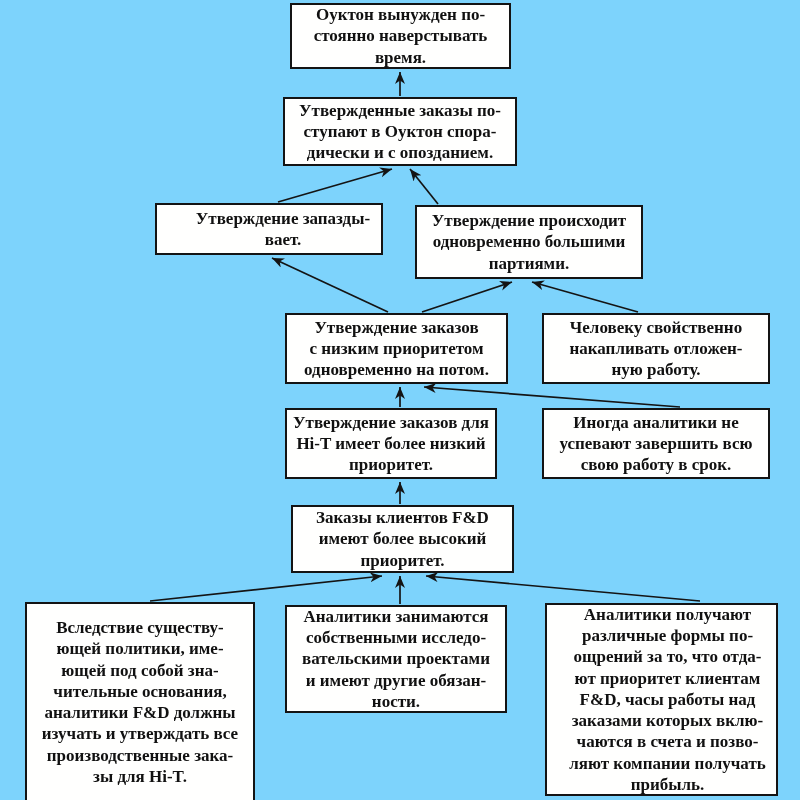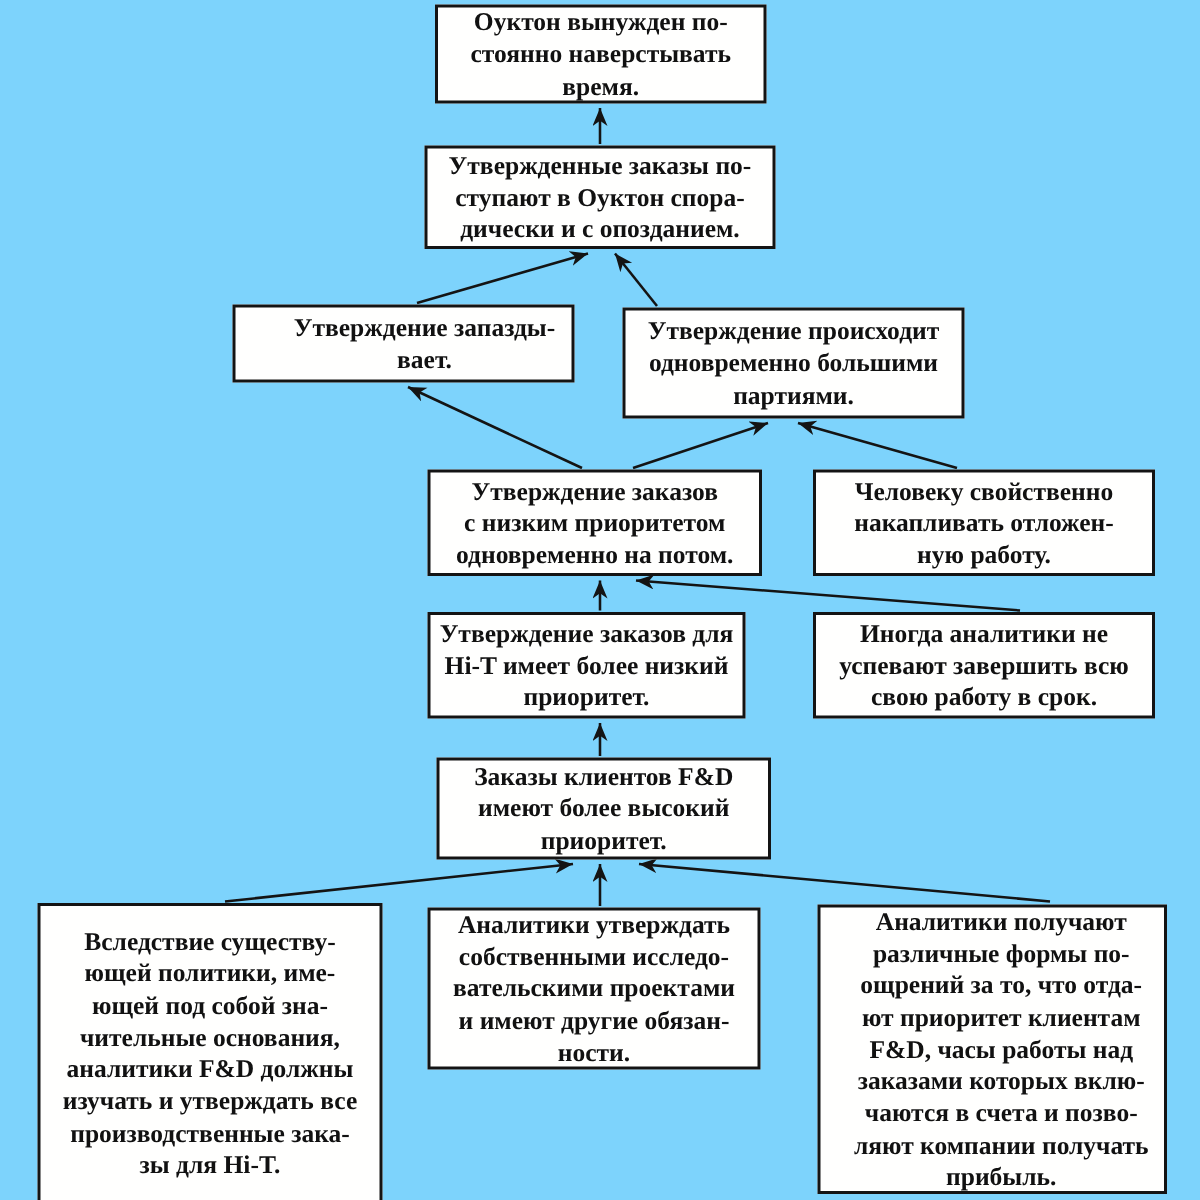--- a/index.html
+++ b/index.html
@@ -103,21 +103,21 @@
 имеют более высокий
 приоритет.</div>
   <div class="node" id="node-n10">Вследствие существу-
 ющей политики, име-
 ющей под собой зна-
 чительные основания,
 аналитики F&amp;D должны
 изучать и утверждать все
 производственные зака-
 зы для Hi-T.</div>
-  <div class="node" id="node-n11">Аналитики утверждать
+  <div class="node" id="node-n11">Аналитики занимаются
 собственными исследо-
 вательскими проектами
 и имеют другие обязан-
 ности.</div>
   <div class="node" id="node-n12">Аналитики получают
 различные формы по-
 ощрений за то, что отда-
 ют приоритет клиентам
 F&amp;D, часы работы над
 заказами которых вклю-

